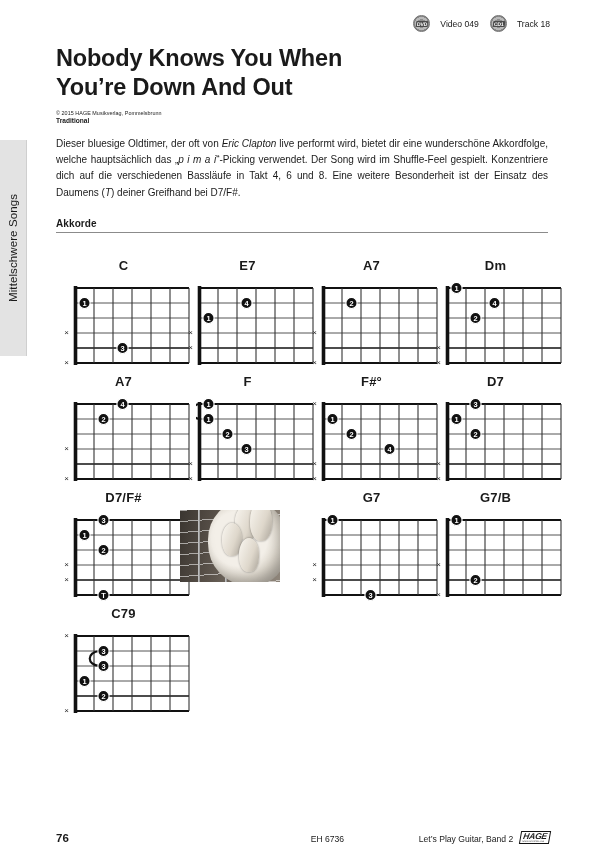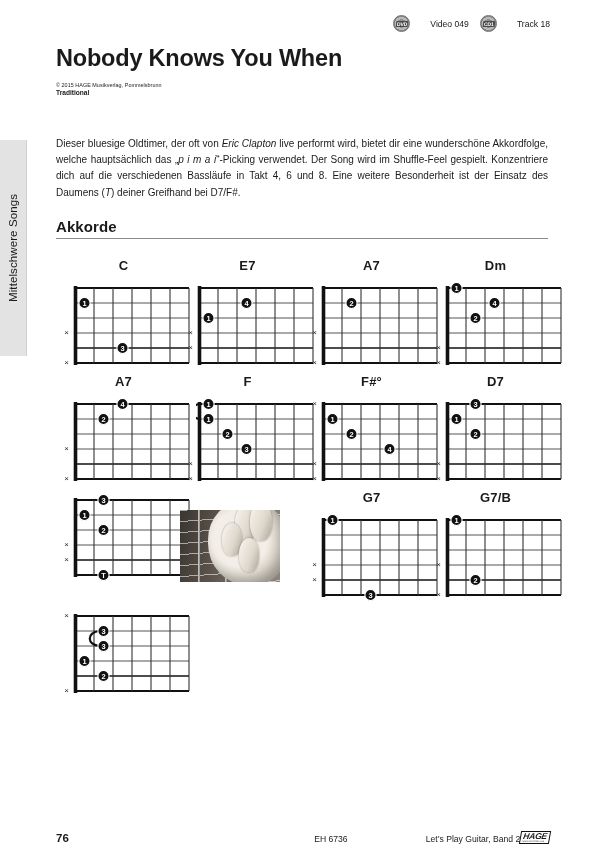--- a/index.html
+++ b/index.html
@@ -60,21 +60,21 @@
     margin-top: 1px;
   }
 
   
   #media-row {
     position: absolute;
     right: 0; top: 15px;
     display: flex; align-items: center; gap: 11px;
     font-size: 8.6px;
   }
-  .media-item { display: flex; align-items: center; gap: 20px; }
+  .media-item { display: flex; align-items: center; gap: 10px; }
   .disc {
     width: 15px; height: 15px; border-radius: 50%;
     background: radial-gradient(circle at 50% 50%, #fff 0 14%, #8e8e8e 15% 40%, #b9b9b9 41% 62%, #8a8a8a 63% 100%);
     border: 1px solid #6f6f6f;
     position: relative;
     display: flex; align-items: center; justify-content: center;
   }
   .disc .disc-txt {
     position: relative;
     font-size: 5.1px; font-weight: bold; color: #fff;
@@ -94,21 +94,21 @@
     line-height: 1.62;
     text-align: justify;
   }
   #intro i { font-style: italic; }
 
   
   #akkorde-head {
     position: absolute; left: 0; top: 218px; width: 492px;
   }
   #akkorde-head .h {
-    font-size: 15px; font-weight: bold; letter-spacing: .1px;
+    font-size: 10px; font-weight: bold; letter-spacing: .1px;
   }
   #akkorde-head .rule {
     margin-top: 3px; height: 1px; background: #8b8b8b; width: 100%;
   }
 
   
   #chords { position: absolute; left: 0; top: 256px; width: 492px; }
   .chord-row { position: relative; height: 116px; }
   .chord-cell { position: absolute; top: 0; width: 135px; }
   .chord-name {
@@ -165,21 +165,21 @@
   }
 
   
   #footer {
     position: absolute; left: 0; bottom: 6px; width: 494px;
     display: flex; align-items: flex-end;
     font-size: 8.6px;
   }
   #page-num { font-size: 11.5px; font-weight: bold; width: 180px; }
   #eh-code { flex: 1; text-align: center; }
-  #book-title { text-align: right; }
+  #book-title { text-align: right; margin-right: 7px; }
   #hage-logo {
     display: inline-block;
     border: 1.2px solid #111;
     padding: 0 2px;
     transform: skewX(-10deg);
     line-height: 1;
   }
   #hage-logo .big { font-size: 8.5px; font-weight: bold; font-style: italic; letter-spacing: -.2px; }
   #hage-logo .small { display: block; font-size: 2.6px; letter-spacing: .3px; transform: scaleY(.8); }
 </style>
@@ -188,20 +188,21 @@
 
 <div id="side-tab">
   <span class="vlabel">Mittelschwere Songs</span>
 </div>
 
 <div id="content">
 
   <div id="title-block">
     <h1 id="title">
       <span>Nobody Knows You When</span><br>
+      <span>You’re Down And Out</span>
     </h1>
     <div id="copyright">© 2015 HAGE Musikverlag, Pommelsbrunn</div>
     <div id="traditional">Traditional</div>
   </div>
 
   <div id="media-row">
     <div class="media-item">
       <span class="disc">
         <span class="disc-txt">DVD</span>
       </span>
@@ -514,20 +515,21 @@
                     <circle cx="28.5" cy="30" r="5.6" fill="#111" stroke="#fff" stroke-width="1.1"></circle>
                     <text x="28.5" y="32.6" text-anchor="middle" font-family="Liberation Sans, sans-serif" font-size="7.4" font-weight="bold" fill="#fff">2</text>
                   </g>
                 </g>
               </svg></div>
         </div>
       </div>
       </div>
       <div class="chord-row">
         <div class="chord-cell" style="left:0px">
+        <div class="chord-name">D7/F#</div>
         <div class="diagram-wrap">
           <div class="mutes">
               <span class="mute-x" style="top:53px">×</span>
               <span class="mute-x" style="top:68px">×</span>
             </div>
           <div class="diagram"><svg width="128" height="93" viewBox="0 0 128 93">
                 <g transform="translate(3,8)">
                   <line x1="0" y1="0" x2="114" y2="0" stroke="#111" stroke-width="1.9"></line>
                   <line x1="0" y1="15" x2="114" y2="15" stroke="#555" stroke-width="1"></line>
                   <line x1="0" y1="30" x2="114" y2="30" stroke="#555" stroke-width="1"></line>
@@ -639,20 +641,21 @@
               <div class="finger" style="left:34%;top:4%;width:30%;height:42%"></div>
               <div class="finger" style="left:54%;top:0%;width:28%;height:48%"></div>
               <div class="finger" style="left:18%;top:26%;width:26%;height:40%"></div>
               <div class="finger" style="left:40%;top:44%;width:26%;height:40%"></div>
             </div>
     </div>
         </div>
       </div>
       <div class="chord-row">
         <div class="chord-cell" style="left:0px">
+        <div class="chord-name">C79</div>
         <div class="diagram-wrap">
           <div class="mutes">
               <span class="mute-x" style="top:8px">×</span>
               <span class="mute-x" style="top:83px">×</span>
             </div>
           <div class="diagram"><svg width="128" height="93" viewBox="0 0 128 93">
                 <g transform="translate(3,8)">
                   <line x1="0" y1="0" x2="114" y2="0" stroke="#111" stroke-width="1.9"></line>
                   <line x1="0" y1="15" x2="114" y2="15" stroke="#555" stroke-width="1"></line>
                   <line x1="0" y1="30" x2="114" y2="30" stroke="#555" stroke-width="1"></line>

